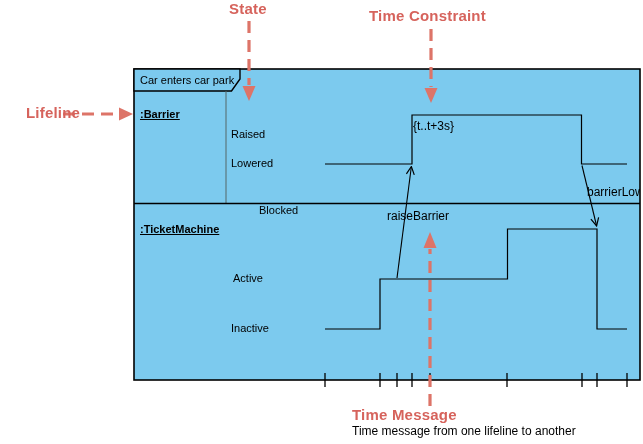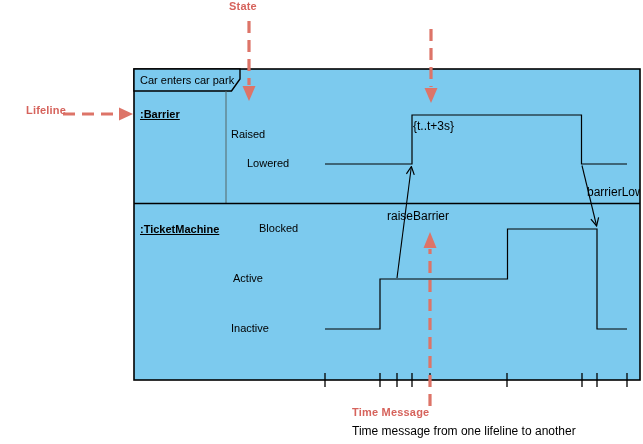--- a/index.html
+++ b/index.html
@@ -5,21 +5,21 @@
   html,body{margin:0;padding:0;background:#fff;}
   #stage{
     position:relative;width:643px;height:444px;overflow:hidden;
     font-family:"Liberation Sans",sans-serif;background:#ffffff;
   }
   #diagram-svg{position:absolute;left:0;top:0;}
   .dtext{position:absolute;font-size:11px;color:#000;white-space:nowrap;line-height:1.2;}
   .dtext.small{font-size:12px;}
   .lifeline-name{font-weight:bold;text-decoration:underline;}
   .clip{overflow:hidden;}
-  .callout{position:absolute;font-size:11px;font-weight:bold;color:#d6635c;white-space:nowrap;letter-spacing:.2px;}
+  .callout{position:absolute;font-size:15px;font-weight:bold;color:#d6635c;white-space:nowrap;letter-spacing:.2px;}
   .callout-desc{position:absolute;font-size:12px;color:#000000;white-space:nowrap;}
 </style>
 </head>
 <body>
 
 <div id="stage">
 
   <svg id="diagram-svg" width="643" height="444" viewBox="0 0 643 444">
     <defs>
       <marker id="openArrow" viewBox="0 0 10 10" refX="8.5" refY="5" markerWidth="9" markerHeight="9" orient="auto">
@@ -54,29 +54,30 @@
       <polygon points="424.5,88 437.5,88 431,103"></polygon>
       <polygon points="119,107.5 119,120.5 133,114"></polygon>
       <polygon points="423.5,248 436.5,248 430,232"></polygon>
     </g>
   </svg>
 
   <div class="dtext" style="left:140px;top:74px;text-align:center;">Car enters car park</div>
 
   <div class="dtext lifeline-name" style="left:140px;top:108px;">:Barrier</div>
   <div class="dtext" style="left:231px;top:108px;margin-top:20px;">Raised</div>
-  <div class="dtext" style="left:247px;top:157px;">Lowered</div>
+  <div class="dtext" style="left:231px;top:157px;">Lowered</div>
 
   <div class="dtext lifeline-name" style="left:140px;top:223px;">:TicketMachine</div>
-  <div class="dtext" style="left:231px;top:222px;padding-left:28px;">Blocked</div>
+  <div class="dtext" style="left:231px;top:204px;padding-left:28px;">Blocked</div>
   <div class="dtext" style="left:233px;top:272px;">Active</div>
   <div class="dtext" style="left:231px;top:322px;">Inactive</div>
 
   <div class="dtext small" style="left:413px;top:119px;">{t..t+3s}</div>
   <div class="dtext small" style="left:387px;top:209px;">raiseBarrier</div>
   <div class="dtext small clip" style="left:587px;top:185px;width:53px;">barrierLowered</div>
 
   <div class="callout" style="left:229px;top:0px;">State</div>
+  <div class="callout" style="left:369px;top:7px;">Time Constraint</div>
   <div class="callout" style="left:2px;top:104px;margin-left:24px;">Lifeline</div>
   <div class="callout" style="left:352px;top:406px;">Time Message</div>
   <div class="callout-desc" style="left:352px;top:424px;">Time message from one lifeline to another</div>
 
 </div>
 
 </body></html>

